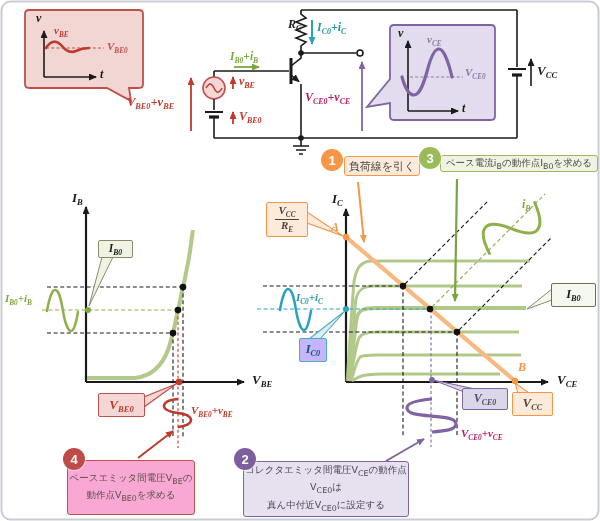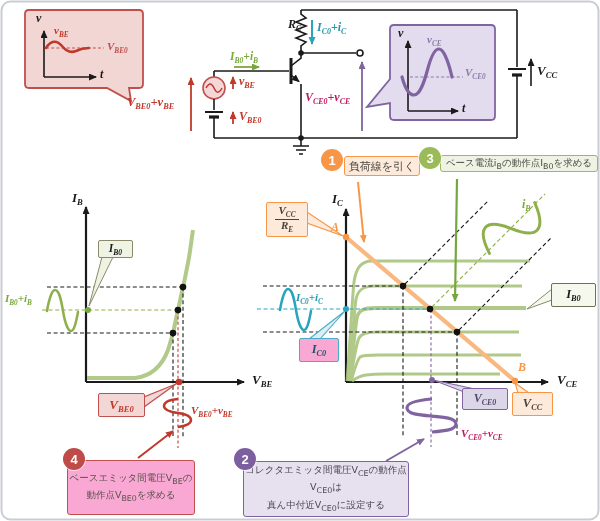--- a/index.html
+++ b/index.html
@@ -216,21 +216,21 @@
 
 <span class="lbl math black" style="left:332px;top:192px;font-size:13px">I<sub>C</sub></span>
 <span class="lbl math black" style="left:557px;top:373px;font-size:13px">V<sub>CE</sub></span>
 <span class="lbl math orange" style="left:331px;top:221px;font-size:12px">A</span>
 <span class="lbl math orange" style="left:518px;top:361px;font-size:12px">B</span>
 <div class="tagbox math frac" style="left:266px;top:202px;width:42px;height:35px;background:#fdeada;border:1.6px solid #f79646;font-size:11px;color:#4a423a">
   <span class="num">V<sub>CC</sub></span>
   <span>R<sub>E</sub></span>
 </div>
 <span class="lbl math cyan" style="left:296px;top:292px;font-size:11px">I<sub>C0</sub>+i<sub>C</sub></span>
-<div class="tagbox math" style="left:299px;top:338px;width:40px;height:24px;background:#f9a8d4;border:1.6px solid #4bacc6;font-size:12.5px;color:#17566b">
+<div class="tagbox math" style="left:299px;top:338px;width:28px;height:24px;background:#c4b5fd;border:1.6px solid #4bacc6;font-size:12.5px;color:#17566b">
       <span>I<sub>C0</sub></span>
     </div>
 <div class="tagbox math" style="left:551px;top:283px;width:45px;height:24px;background:#f5f8ec;border:1.4px solid #6f6f54;font-size:12.5px;color:#1a1a1a">
       <span>I<sub>B0</sub></span>
     </div>
 <span class="lbl math green" style="left:522px;top:198px;font-size:12px">i<sub>B</sub></span>
 <div class="tagbox math" style="left:462px;top:388px;width:46px;height:22px;background:#dcd6e9;border:1.4px solid #8064a2;font-size:12px;color:#534a6b">
       <span>V<sub>CE0</sub></span>
     </div>
 <div class="tagbox math" style="left:512px;top:392px;width:41px;height:24px;background:#fdeada;border:1.4px solid #f79646;font-size:12.5px;color:#4a423a">

